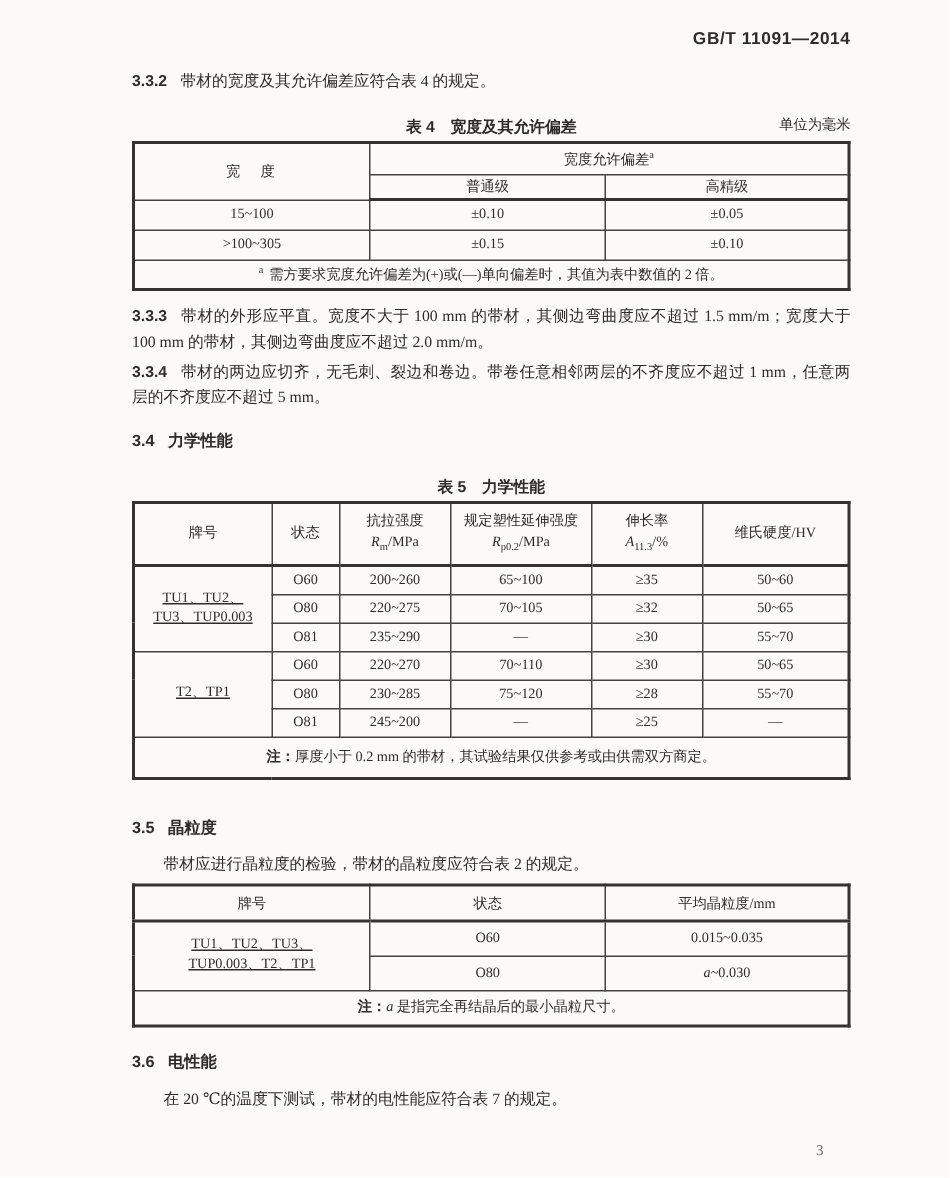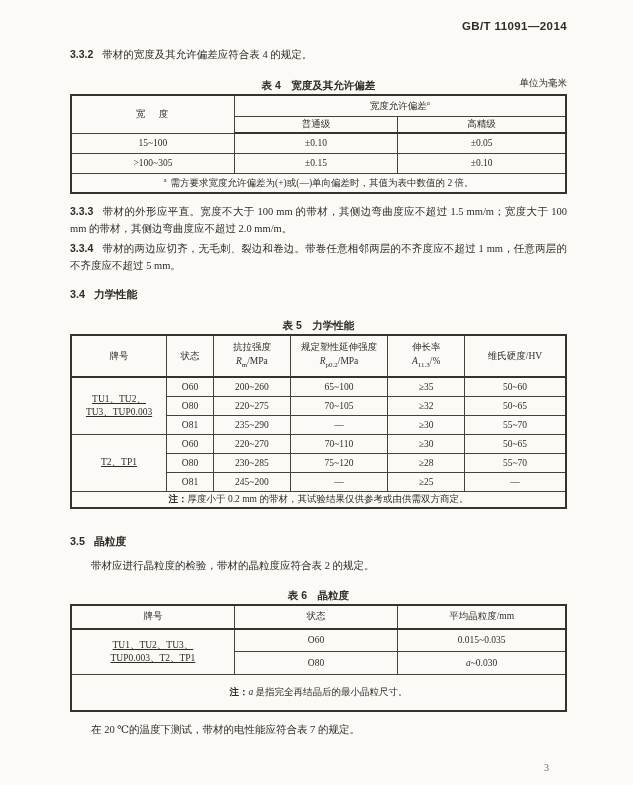--- a/index.html
+++ b/index.html
@@ -8,21 +8,21 @@
     --bd-thick:#35332d;
     --bg:#fbfaf7;
   }
   *{margin:0;padding:0;box-sizing:border-box;}
   html,body{background:#ffffff;}
   body{font-family:"Liberation Serif","DejaVu Serif",serif;color:var(--ink);}
   .page{
     position:relative;
     width:633px;height:785px;
     background:var(--bg);
-    padding:20px 66px 0 70px;
+    padding:20px 66px 0 88px;
     overflow:hidden;
   }
   .doc-header{
     text-align:right;
     font-family:"Liberation Sans","DejaVu Sans",sans-serif;
     font-weight:bold;
     font-size:11.5px;
     letter-spacing:.4px;
     line-height:13px;
   }
@@ -100,33 +100,33 @@
   sub{font-size:7px;}
   .fn-sup{margin-right:4px;}
   .t4 tr.h1 td{height:21px;}
   .t4 tr.h2 td{height:17px;}
   .t4 tr.d td{height:20px;}
   .t4 tr.fn td{height:20px;}
   .wide-label{letter-spacing:2px;}
 
   .t5 tr.h td{height:42px;line-height:14px;}
   .t5 tr.d td{height:19px;}
-  .t5 tr.note td{height:16px;}
+  .t5 tr.note td{height:28px;}
   .t5 .lbl{display:block;}
   .t5 .sym-line{display:block;}
   .t5 i, .t6 i, .note-i{
     font-family:"Liberation Serif","DejaVu Serif",serif;
     font-style:italic;
   }
   .gl{display:block;line-height:13px;text-decoration:underline;}
   .grade-cell{line-height:13px;}
 
   .t6 tr.h td{height:24px;}
   .t6 tr.d td{height:23px;}
-  .t6 tr.note td{height:36px;}
+  .t6 tr.note td{height:24px;}
 
   .pagenum{
     position:absolute;
     right:84px;top:762px;
     font-size:10px;
     color:#6e6c66;
   }
 </style>
 </head>
 <body>
@@ -264,23 +264,20 @@
 
       <tr class="note">
         <td colspan="6" class="note-cell"><span class="note-label">注：</span><span>厚度小于 0.2 mm 的带材，其试验结果仅供参考或由供需双方商定。</span></td>
       </tr>
     </tbody>
   </table>
 
   <h3 class="sec h35"><span class="cnum">3.5</span><span>晶粒度</span></h3>
   <p class="para indent p35">带材应进行晶粒度的检验，带材的晶粒度应符合表 2 的规定。</p>
 
-  <div class="caption-row cr6">
-    <span class="caption">表 6　晶粒度</span>
-  </div>
 
   <table class="tbl t6">
     <colgroup>
         <col style="width:33%">
         <col style="width:33%">
         <col style="width:34%">
       </colgroup>
     <tbody>
       <tr class="h hsep">
         <td>牌号</td>
@@ -298,17 +295,18 @@
       <tr class="d">
         <td>O80</td>
         <td><i>a</i><span>~0.030</span></td>
       </tr>
       <tr class="note">
         <td colspan="3" class="note-cell"><span class="note-label">注：</span><i class="note-i">a</i><span> 是指完全再结晶后的最小晶粒尺寸。</span></td>
       </tr>
     </tbody>
   </table>
 
+  <h3 class="sec h36"><span class="cnum">3.6</span><span>电性能</span></h3>
   <p class="para indent p36">在 20 ℃的温度下测试，带材的电性能应符合表 7 的规定。</p>
 
   <div class="pagenum">3</div>
 
 </div>
 
 </body></html>

